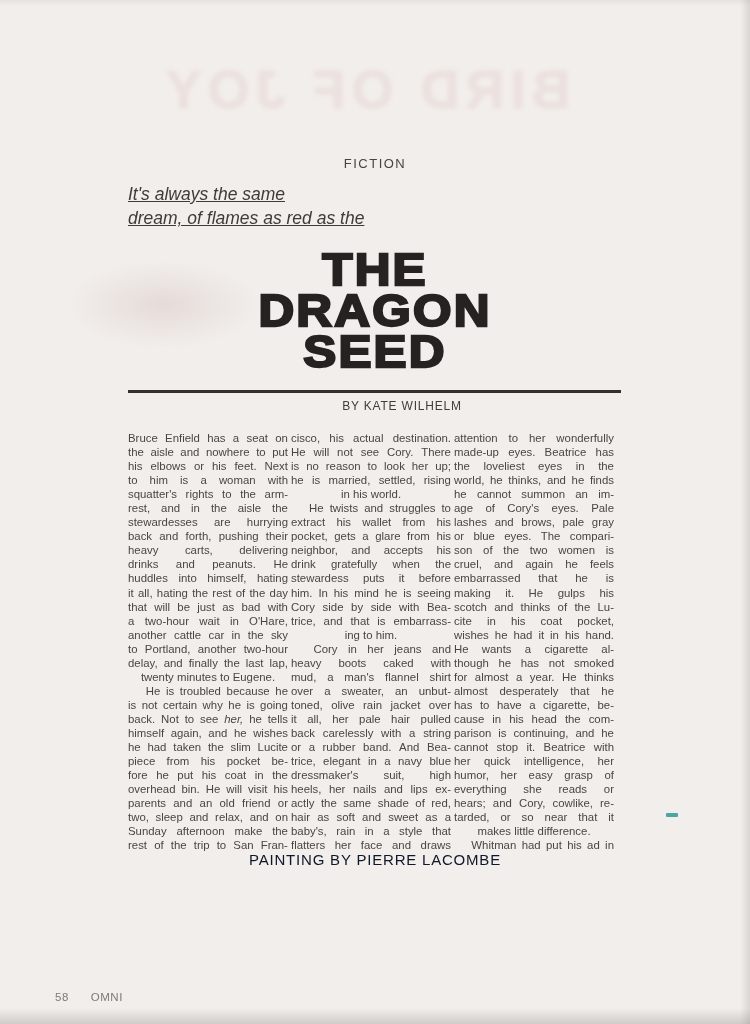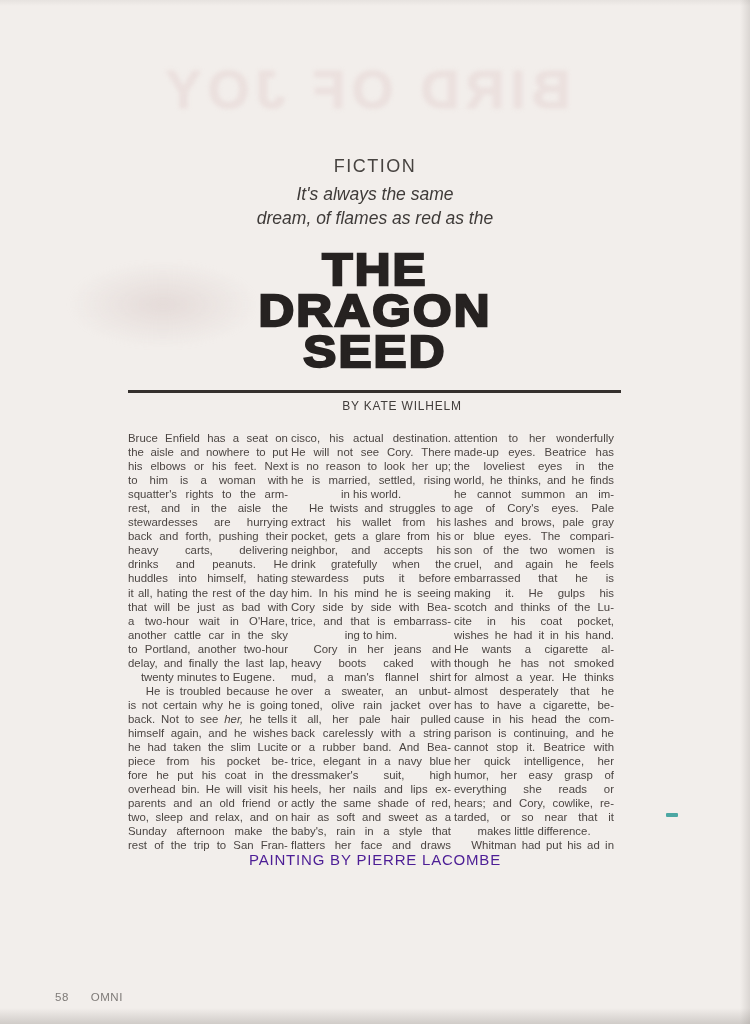--- a/index.html
+++ b/index.html
@@ -30,25 +30,25 @@
   .ghost-smudge{
     position:absolute;left:68px;top:262px;width:190px;height:85px;
     background:radial-gradient(ellipse at 50% 50%,rgba(215,200,198,0.5),rgba(215,200,198,0) 70%);
     filter:blur(3px);
   }
 
   .content{position:absolute;left:128px;top:0;width:494px;}
 
   .kicker{
     position:absolute;top:156px;left:0;width:100%;text-align:center;
-    font-size:18px;letter-spacing:1.5px;color:#474340;
+    font-size:13px;letter-spacing:1.5px;color:#474340;
   }
   .tagline{
-    position:absolute;top:182px;left:0;width:100%;text-align:center;
-    font-style:italic;font-size:17.5px;line-height:24px;color:#3f3b39;
+    position:absolute;top:182px;left:0;width:100%;
+    font-style:italic;font-size:17.5px;line-height:24px;color:#3f3b39;text-decoration:underline;
   }
   .title{
     position:absolute;top:249px;left:0;width:100%;text-align:center;
     font-weight:bold;font-size:45px;line-height:41px;letter-spacing:2px;
     color:#262221;
     -webkit-text-stroke:2.3px #262221;
     transform:scaleX(1.1);
   }
   .rule{
     position:absolute;top:390px;left:0;width:493px;height:3px;background:#35302d;
@@ -68,21 +68,21 @@
     height:14.05px;line-height:14.05px;font-size:11.4px;
     display:flex;justify-content:space-between;white-space:pre;
     color:#4b4542;
   }
   .bl.flush{display:block;text-align:center;}
   .bl .ind-sp{display:inline-block;width:12px;flex:0 0 12px;}
   .bl em{}
 
   .credit{
     position:absolute;top:851px;left:0;width:100%;text-align:center;
-    font-size:15px;letter-spacing:0.8px;color:#4c1d95;
+    font-size:15px;letter-spacing:0.8px;color:#0f172a;
   }
 
   .folio{
     position:absolute;left:55px;top:991px;font-size:11.5px;color:#7e7a77;
     letter-spacing:0.5px;display:flex;gap:22px;
   }
 
   .teal-mark{
     position:absolute;left:666px;top:813px;width:12px;height:4px;
     background:#2f9a96;border-radius:1px;opacity:.85;

